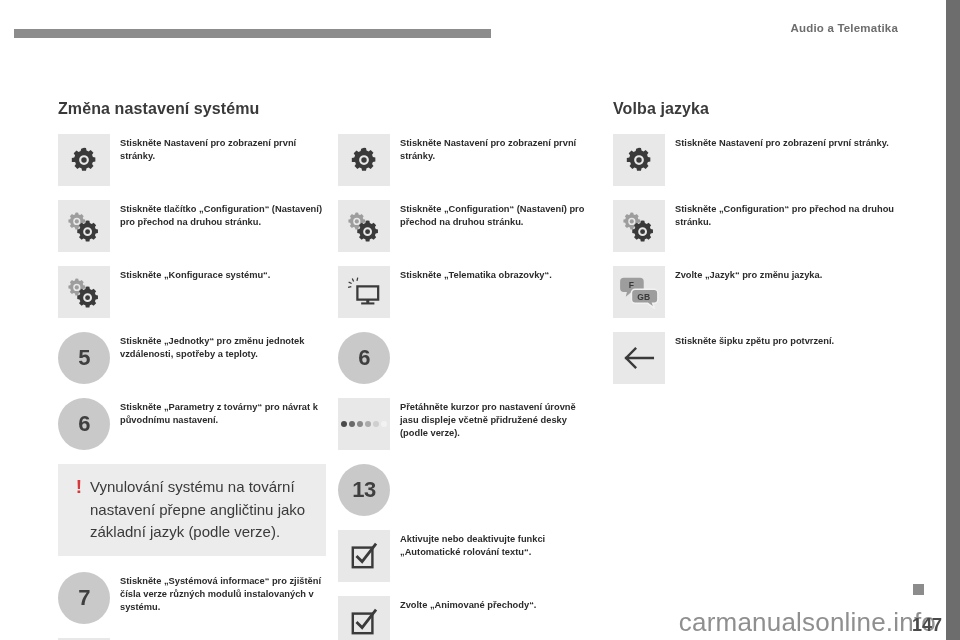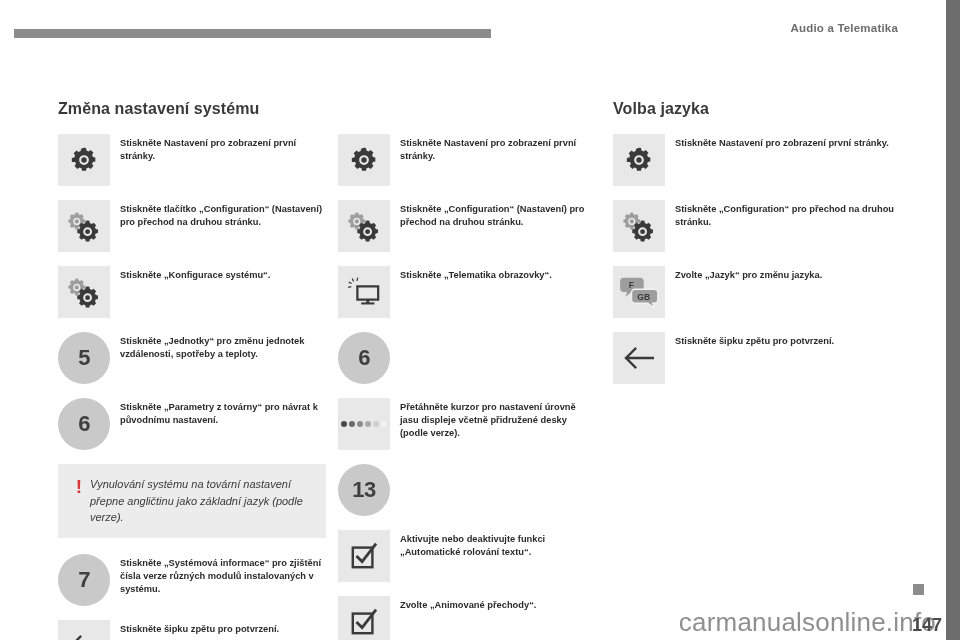--- a/index.html
+++ b/index.html
@@ -111,25 +111,24 @@
   .warn-mark {
     flex: 0 0 22px;
     color: #d8373b;
     font-size: 19px;
     font-weight: bold;
     line-height: 1;
     text-align: center;
     padding-top: 1px;
   }
   .warn-text {
-    font-size: 11px;
+    font-size: 15px;
     line-height: 1.5;
     color: #3a3a3a;
     font-weight: normal;
-    font-style: italic;
   }
 
   
   svg { display: block; }
   .ink  { fill: #3a3a3a; }
   .ink2 { fill: #9d9d9d; }
   .stroke-ink { stroke: #3a3a3a; fill: none; }
 
   .dots { display: flex; align-items: center; gap: 2px; }
   .dots i {

